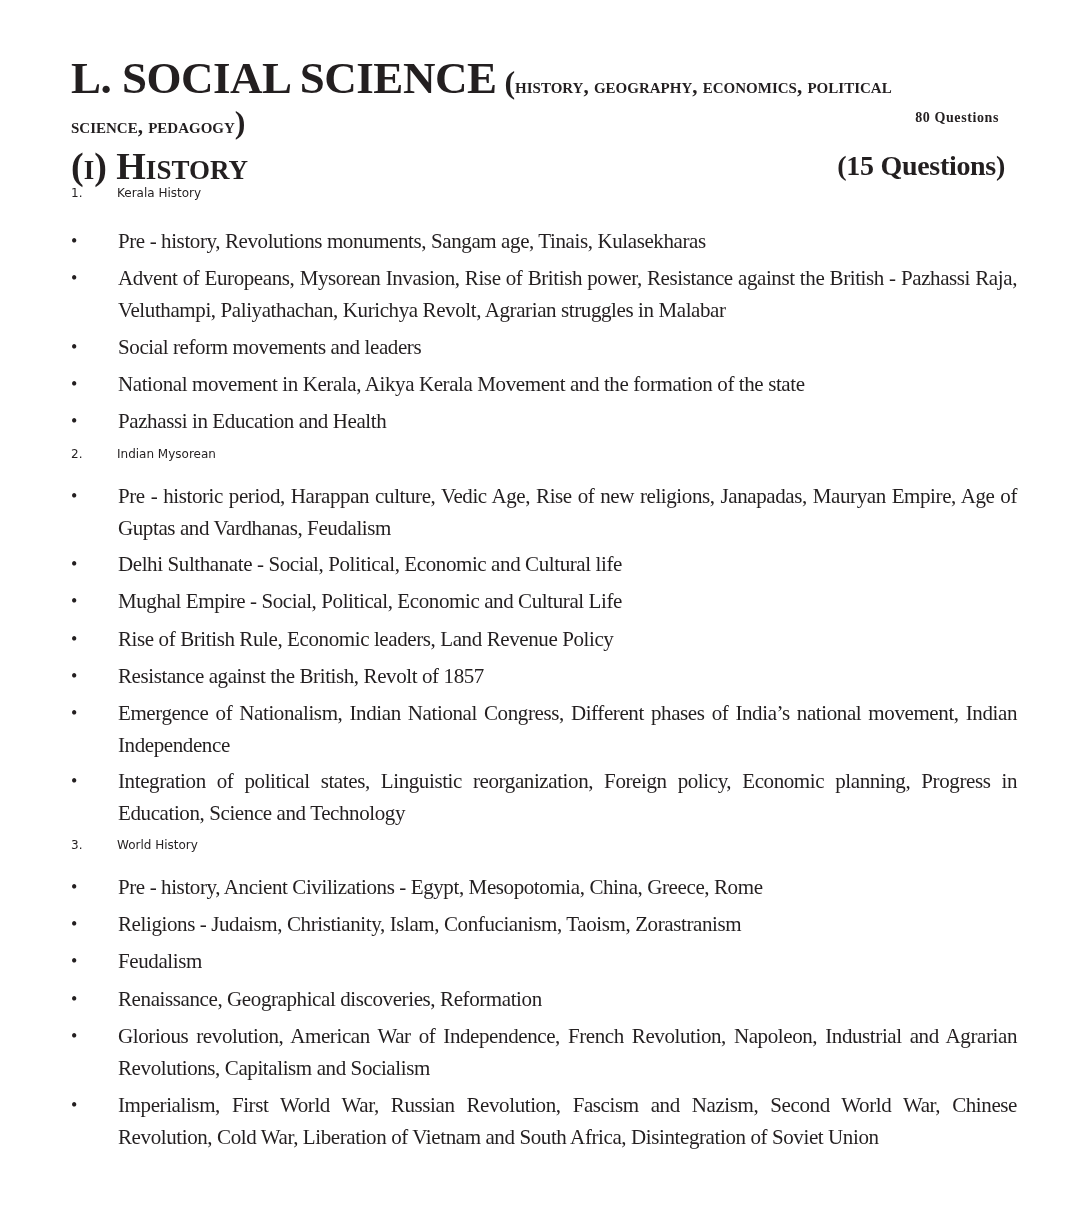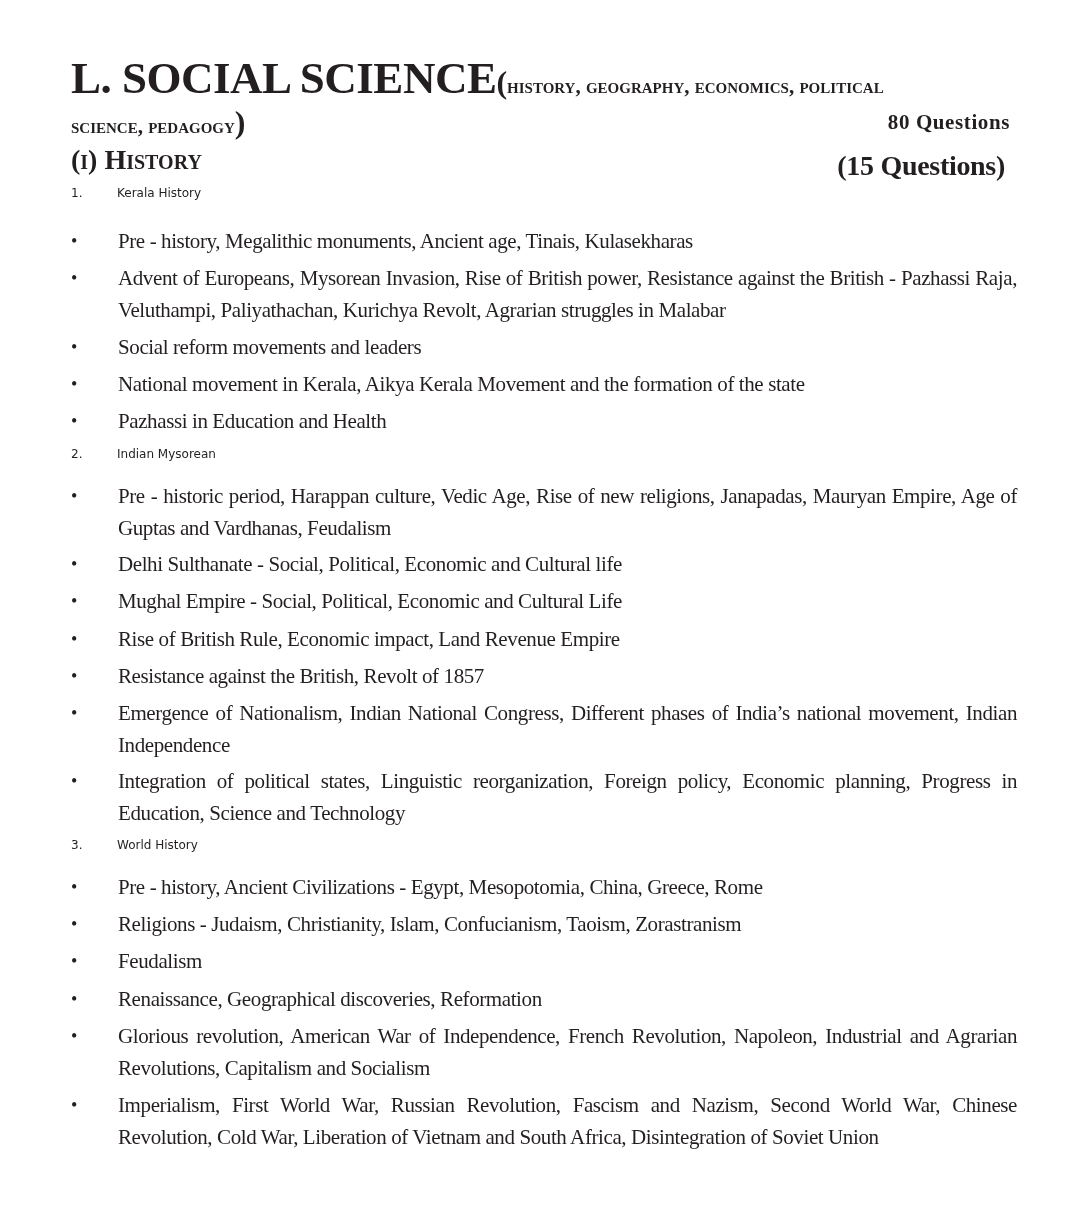--- a/index.html
+++ b/index.html
@@ -3,34 +3,34 @@
 <meta charset="utf-8">
 <style>
   html, body { margin: 0; padding: 0; background: #ffffff; }
   body { width: 1073px; height: 1214px; position: relative; overflow: hidden; color: #231f20; }
   .page { position: absolute; left: 71px; top: 0; width: 946px; }
   .title-line1 {
     position: absolute; top: 52px; left: 0; width: 946px; height: 44px;
     font-family: "Liberation Serif", serif; font-weight: bold; white-space: nowrap;
   }
   .title-main { font-size: 45px; letter-spacing: -0.5px; }
-  .title-sub { font-size: 21px; font-variant: small-caps; margin-left: 0; }
+  .title-sub { font-size: 21px; font-variant: small-caps; margin-left: 8px; }
   .title-sub .paren { font-size: 32px; }
   .title-line2 {
     position: absolute; top: 104px; left: 0; width: 946px; height: 36px;
     font-family: "Liberation Serif", serif; font-weight: bold; white-space: nowrap;
   }
   .title-line2 .left { font-size: 21px; font-variant: small-caps; text-align: center; }
   .title-line2 .paren { font-size: 32px; }
-  .title-line2 .right { position: absolute; right: 7px; top: 6px; font-size: 21px; letter-spacing: 0.6px; margin-left: 48px; }
+  .title-line2 .right { position: absolute; right: 18px; top: 6px; font-size: 14px; letter-spacing: 0.6px; margin-left: 48px; }
   .section-head {
     position: absolute; top: 144px; left: 0; width: 946px; height: 40px;
     font-family: "Liberation Serif", serif; font-weight: bold; white-space: nowrap;
   }
-  .section-head .left { font-size: 28px; font-variant: small-caps; }
+  .section-head .left { font-size: 38px; font-variant: small-caps; }
   .section-head .right { position: absolute; right: 12px; top: 6px; font-size: 28px; letter-spacing: -0.3px; }
   .topic {
     position: absolute; left: 0; height: 26px;
     font-family: "DejaVu Sans", sans-serif; font-weight: normal; font-size: 12px; white-space: nowrap;
   }
   .topic .num { display: inline-block; width: 46px; }
   .item { position: absolute; left: 0; width: 946px; font-family: "Liberation Serif", serif; font-size: 21px; line-height: 31.5px; }
   .item .bullet { position: absolute; left: 0; top: 0; width: 20px; font-size: 18px; }
   .item .txt { display: block; margin-left: 47px; text-align: justify; letter-spacing: -0.4px; }
 </style>
@@ -51,21 +51,21 @@
   <div class="section-head">
     <span class="left">(i) History</span>
     <span class="right">(15 Questions)</span>
   </div>
 
   <div class="topic" style="top:186px;">
     <span class="num">1.</span><span>Kerala History</span>
   </div>
   <div class="item" style="top:226px;">
       <span class="bullet">•</span>
-      <span class="txt">Pre - history, Megalithic monuments, Ancient age, Tinais, Kulasekharas</span>
+      <span class="txt">Pre - history, Revolutions monuments, Sangam age, Tinais, Kulasekharas</span>
     </div>
   <div class="item" style="top:263px;">
       <span class="bullet">•</span>
       <span class="txt">Advent of Europeans, Mysorean Invasion, Rise of British power, Resistance against the British - Pazhassi Raja, Veluthampi, Paliyathachan, Kurichya Revolt, Agrarian struggles in Malabar</span>
     </div>
   <div class="item" style="top:332px;">
       <span class="bullet">•</span>
       <span class="txt">Social reform movements and leaders</span>
     </div>
   <div class="item" style="top:369px;">
@@ -87,21 +87,21 @@
   <div class="item" style="top:549px;">
       <span class="bullet">•</span>
       <span class="txt">Delhi Sulthanate - Social, Political, Economic and Cultural life</span>
     </div>
   <div class="item" style="top:586px;">
       <span class="bullet">•</span>
       <span class="txt">Mughal Empire - Social, Political, Economic and Cultural Life</span>
     </div>
   <div class="item" style="top:624px;">
       <span class="bullet">•</span>
-      <span class="txt">Rise of British Rule, Economic impact, Land Revenue Empire</span>
+      <span class="txt">Rise of British Rule, Economic leaders, Land Revenue Policy</span>
     </div>
   <div class="item" style="top:661px;">
       <span class="bullet">•</span>
       <span class="txt">Resistance against the British, Revolt of 1857</span>
     </div>
   <div class="item" style="top:698px;">
       <span class="bullet">•</span>
       <span class="txt">Emergence of Nationalism, Indian National Congress, Different phases of India’s national movement, Indian Independence</span>
     </div>
   <div class="item" style="top:766px;">

